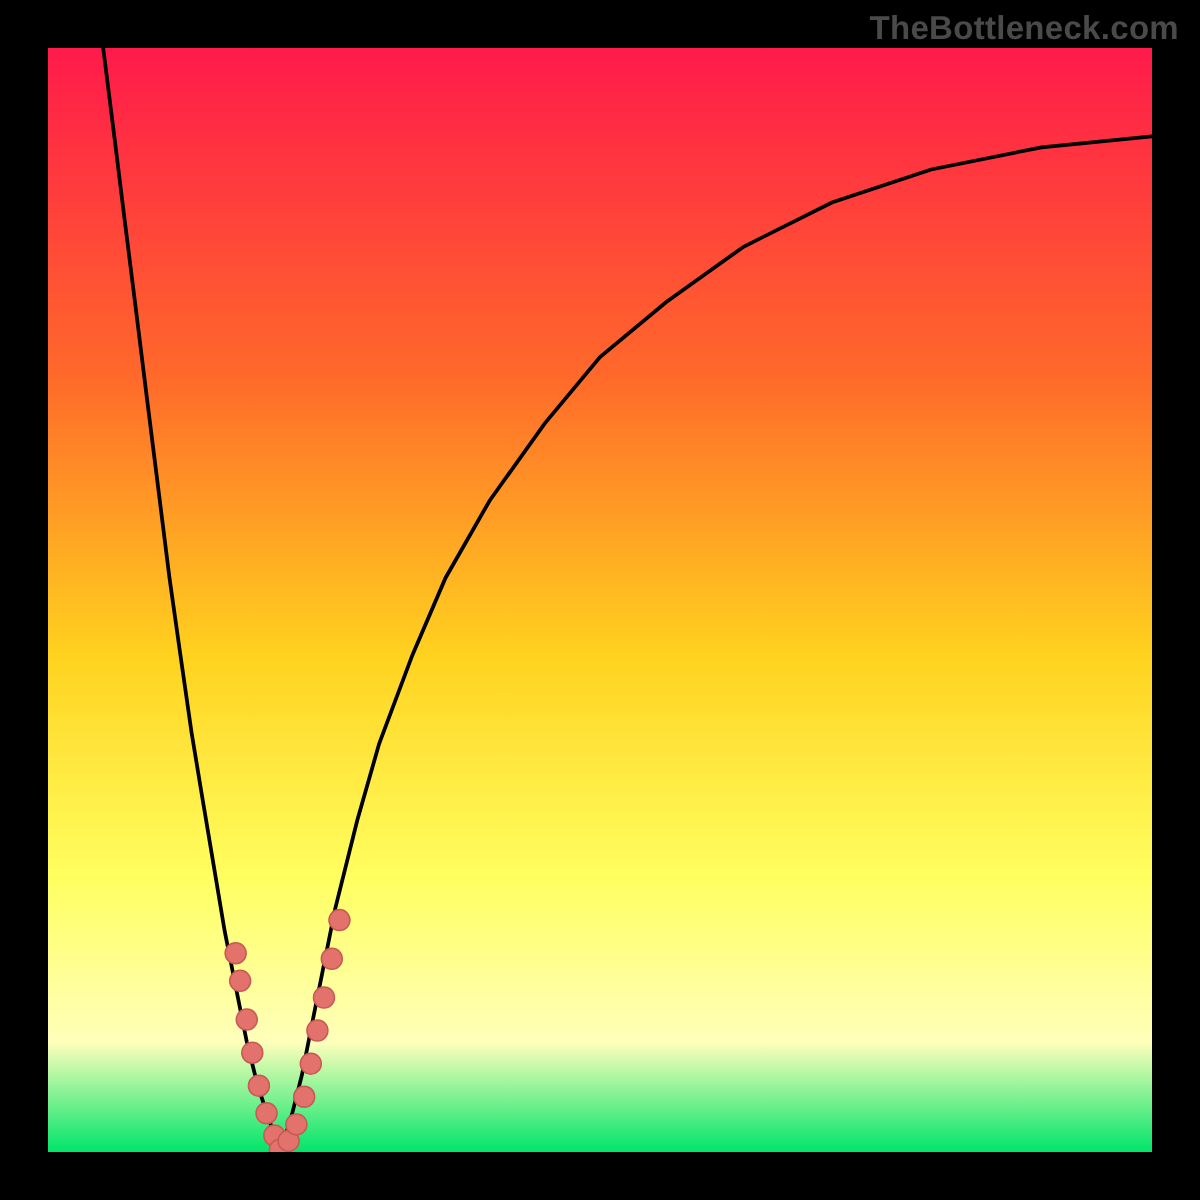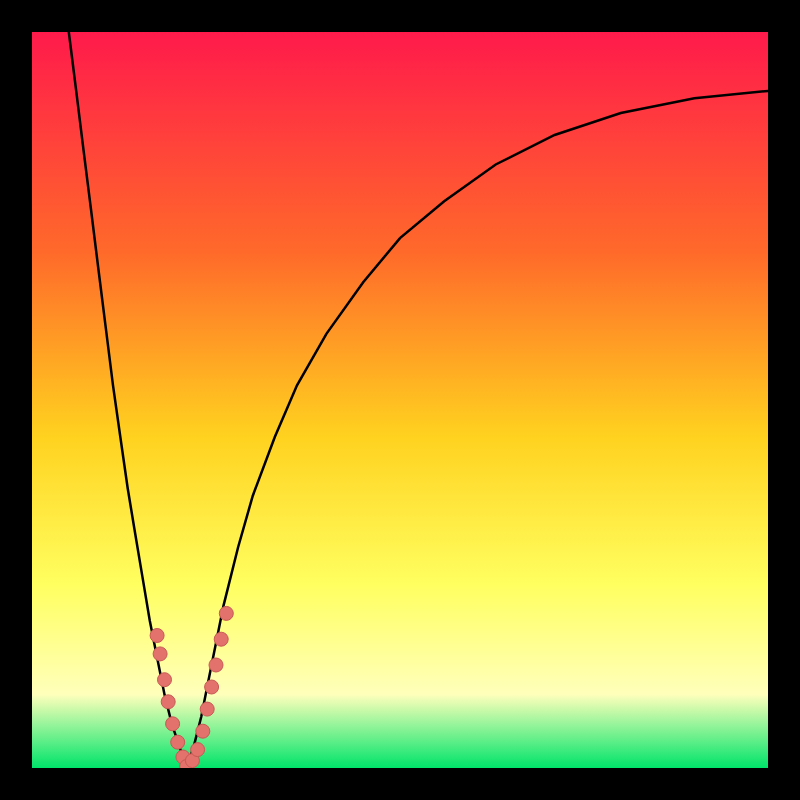--- a/index.html
+++ b/index.html
@@ -71,13 +71,14 @@
           <circle cx="165.6" cy="717.6" r="7" fill="#e2726b" stroke="#c75a54" stroke-width="1"></circle>
           <circle cx="170.8" cy="699.2" r="7" fill="#e2726b" stroke="#c75a54" stroke-width="1"></circle>
           <circle cx="175.2" cy="677.1" r="7" fill="#e2726b" stroke="#c75a54" stroke-width="1"></circle>
           <circle cx="179.6" cy="655.0" r="7" fill="#e2726b" stroke="#c75a54" stroke-width="1"></circle>
           <circle cx="184.0" cy="633.0" r="7" fill="#e2726b" stroke="#c75a54" stroke-width="1"></circle>
           <circle cx="189.2" cy="607.2" r="7" fill="#e2726b" stroke="#c75a54" stroke-width="1"></circle>
           <circle cx="194.3" cy="581.4" r="7" fill="#e2726b" stroke="#c75a54" stroke-width="1"></circle>
         </g>
     </svg>
   </div>
+  <div class="watermark">TheBottleneck.com</div>
 </div>
 
 </body></html>

